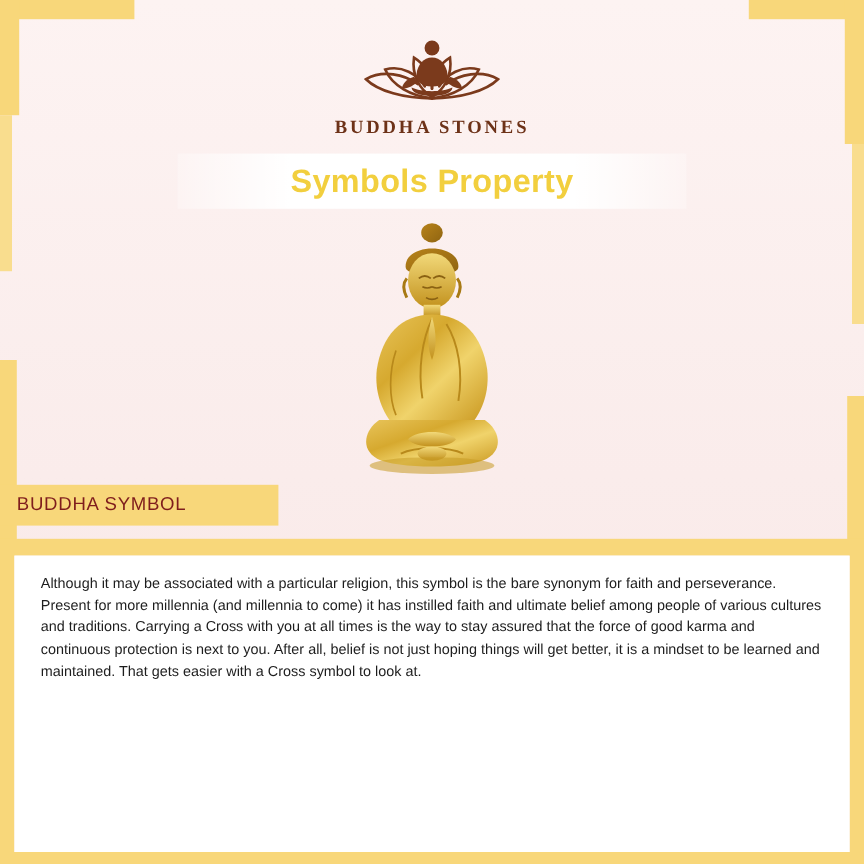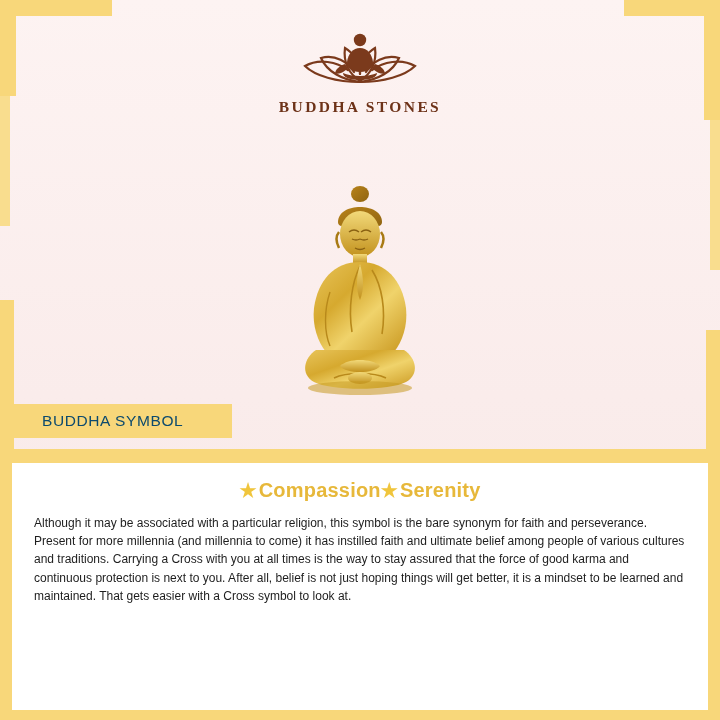--- a/index.html
+++ b/index.html
@@ -149,22 +149,22 @@
     position: absolute;
     left: 0;
     top: 404px;
     width: 232px;
     height: 34px;
     background: #f8d77a;
     display: flex;
     align-items: center;
   }
   .symbol-tag span {
-    padding-left: 42px;
-    color: #0c4a6e;
+    padding-left: 14px;
+    color: #7f1d1d;
     font-size: 15.5px;
     letter-spacing: 0.6px;
   }
 
   
   .panel {
     position: absolute;
     left: 12px;
     right: 12px;
     top: 463px;
@@ -228,20 +228,23 @@
         <circle cx="75" cy="16" r="6.2"></circle>
         <path d="M75 24 C 68 24, 63 30, 62 38 C 62 44, 66 48, 75 48 C 84 48, 88 44, 88 38 C 87 30, 82 24, 75 24 Z"></path>
         <path d="M60 40 C 54 42, 50 46, 50 50 C 56 50, 60 47, 63 44 Z"></path>
         <path d="M90 40 C 96 42, 100 46, 100 50 C 94 50, 90 47, 87 44 Z"></path>
         <path d="M58 49 C 66 53, 84 53, 92 49 C 92 53, 86 56, 75 56 C 64 56, 58 53, 58 49 Z"></path>
       </g>
     </svg>
     <div class="brand-name">BUDDHA STONES</div>
   </div>
 
+  <div class="title-band">
+    <div class="title-text">Symbols Property</div>
+  </div>
 
   <div class="buddha-area">
     <svg class="buddha-svg" viewBox="0 0 200 245">
       <defs>
         <linearGradient id="gold" x1="0" y1="0" x2="1" y2="1">
           <stop offset="0%" stop-color="#e8c45a"></stop>
           <stop offset="35%" stop-color="#d6a92f"></stop>
           <stop offset="60%" stop-color="#f0d36b"></stop>
           <stop offset="100%" stop-color="#c9971f"></stop>
         </linearGradient>
@@ -289,19 +292,16 @@
 
       <ellipse cx="100" cy="206" rx="52" ry="7" fill="#c79a24" opacity="0.55"></ellipse>
     </svg>
   </div>
 
   <div class="symbol-tag">
     <span>BUDDHA SYMBOL</span>
   </div>
 
   <div class="panel">
-    <div class="subtitle">
-      <span class="star">★</span><span>Compassion</span><span class="star">★</span><span>Serenity</span>
-    </div>
     <div class="body-text">Although it may be associated with a particular religion, this symbol is the bare synonym for faith and perseverance. Present for more millennia (and millennia to come) it has instilled faith and ultimate belief among people of various cultures and traditions. Carrying a Cross with you at all times is the way to stay assured that the force of good karma and continuous protection is next to you. After all, belief is not just hoping things will get better, it is a mindset to be learned and maintained. That gets easier with a Cross symbol to look at.</div>
   </div>
 
 </div>
 
 </body></html>

